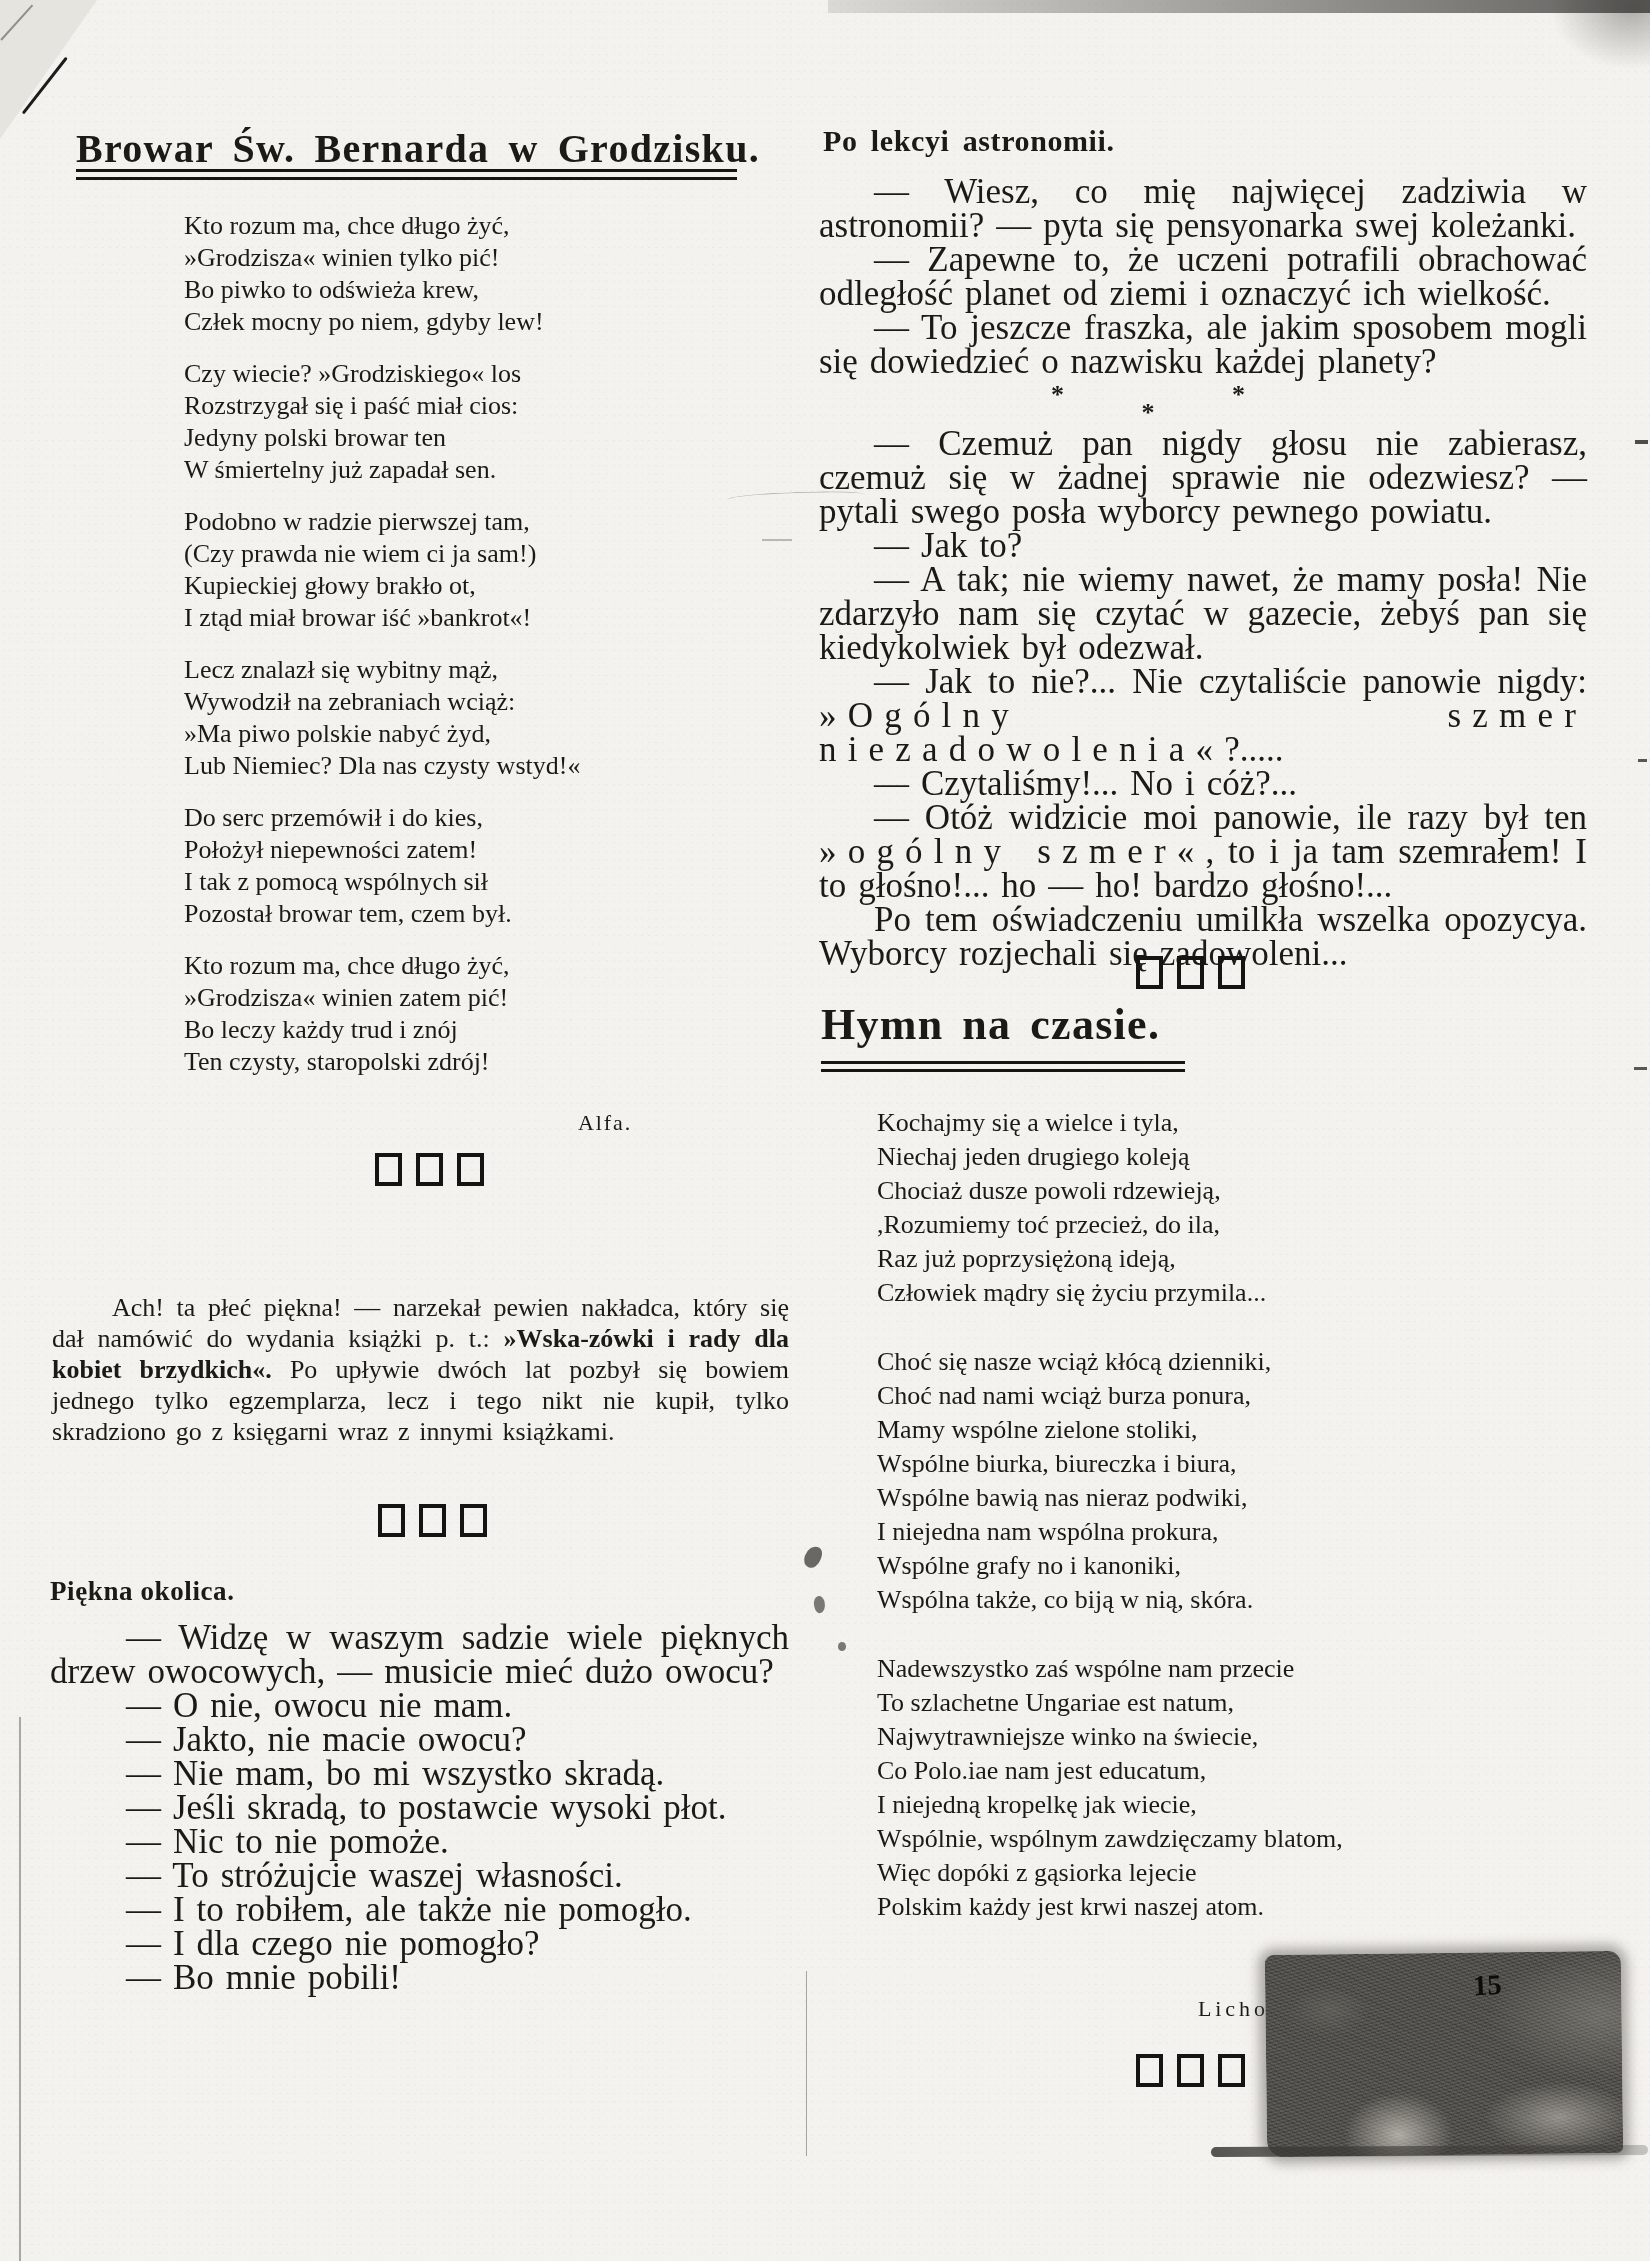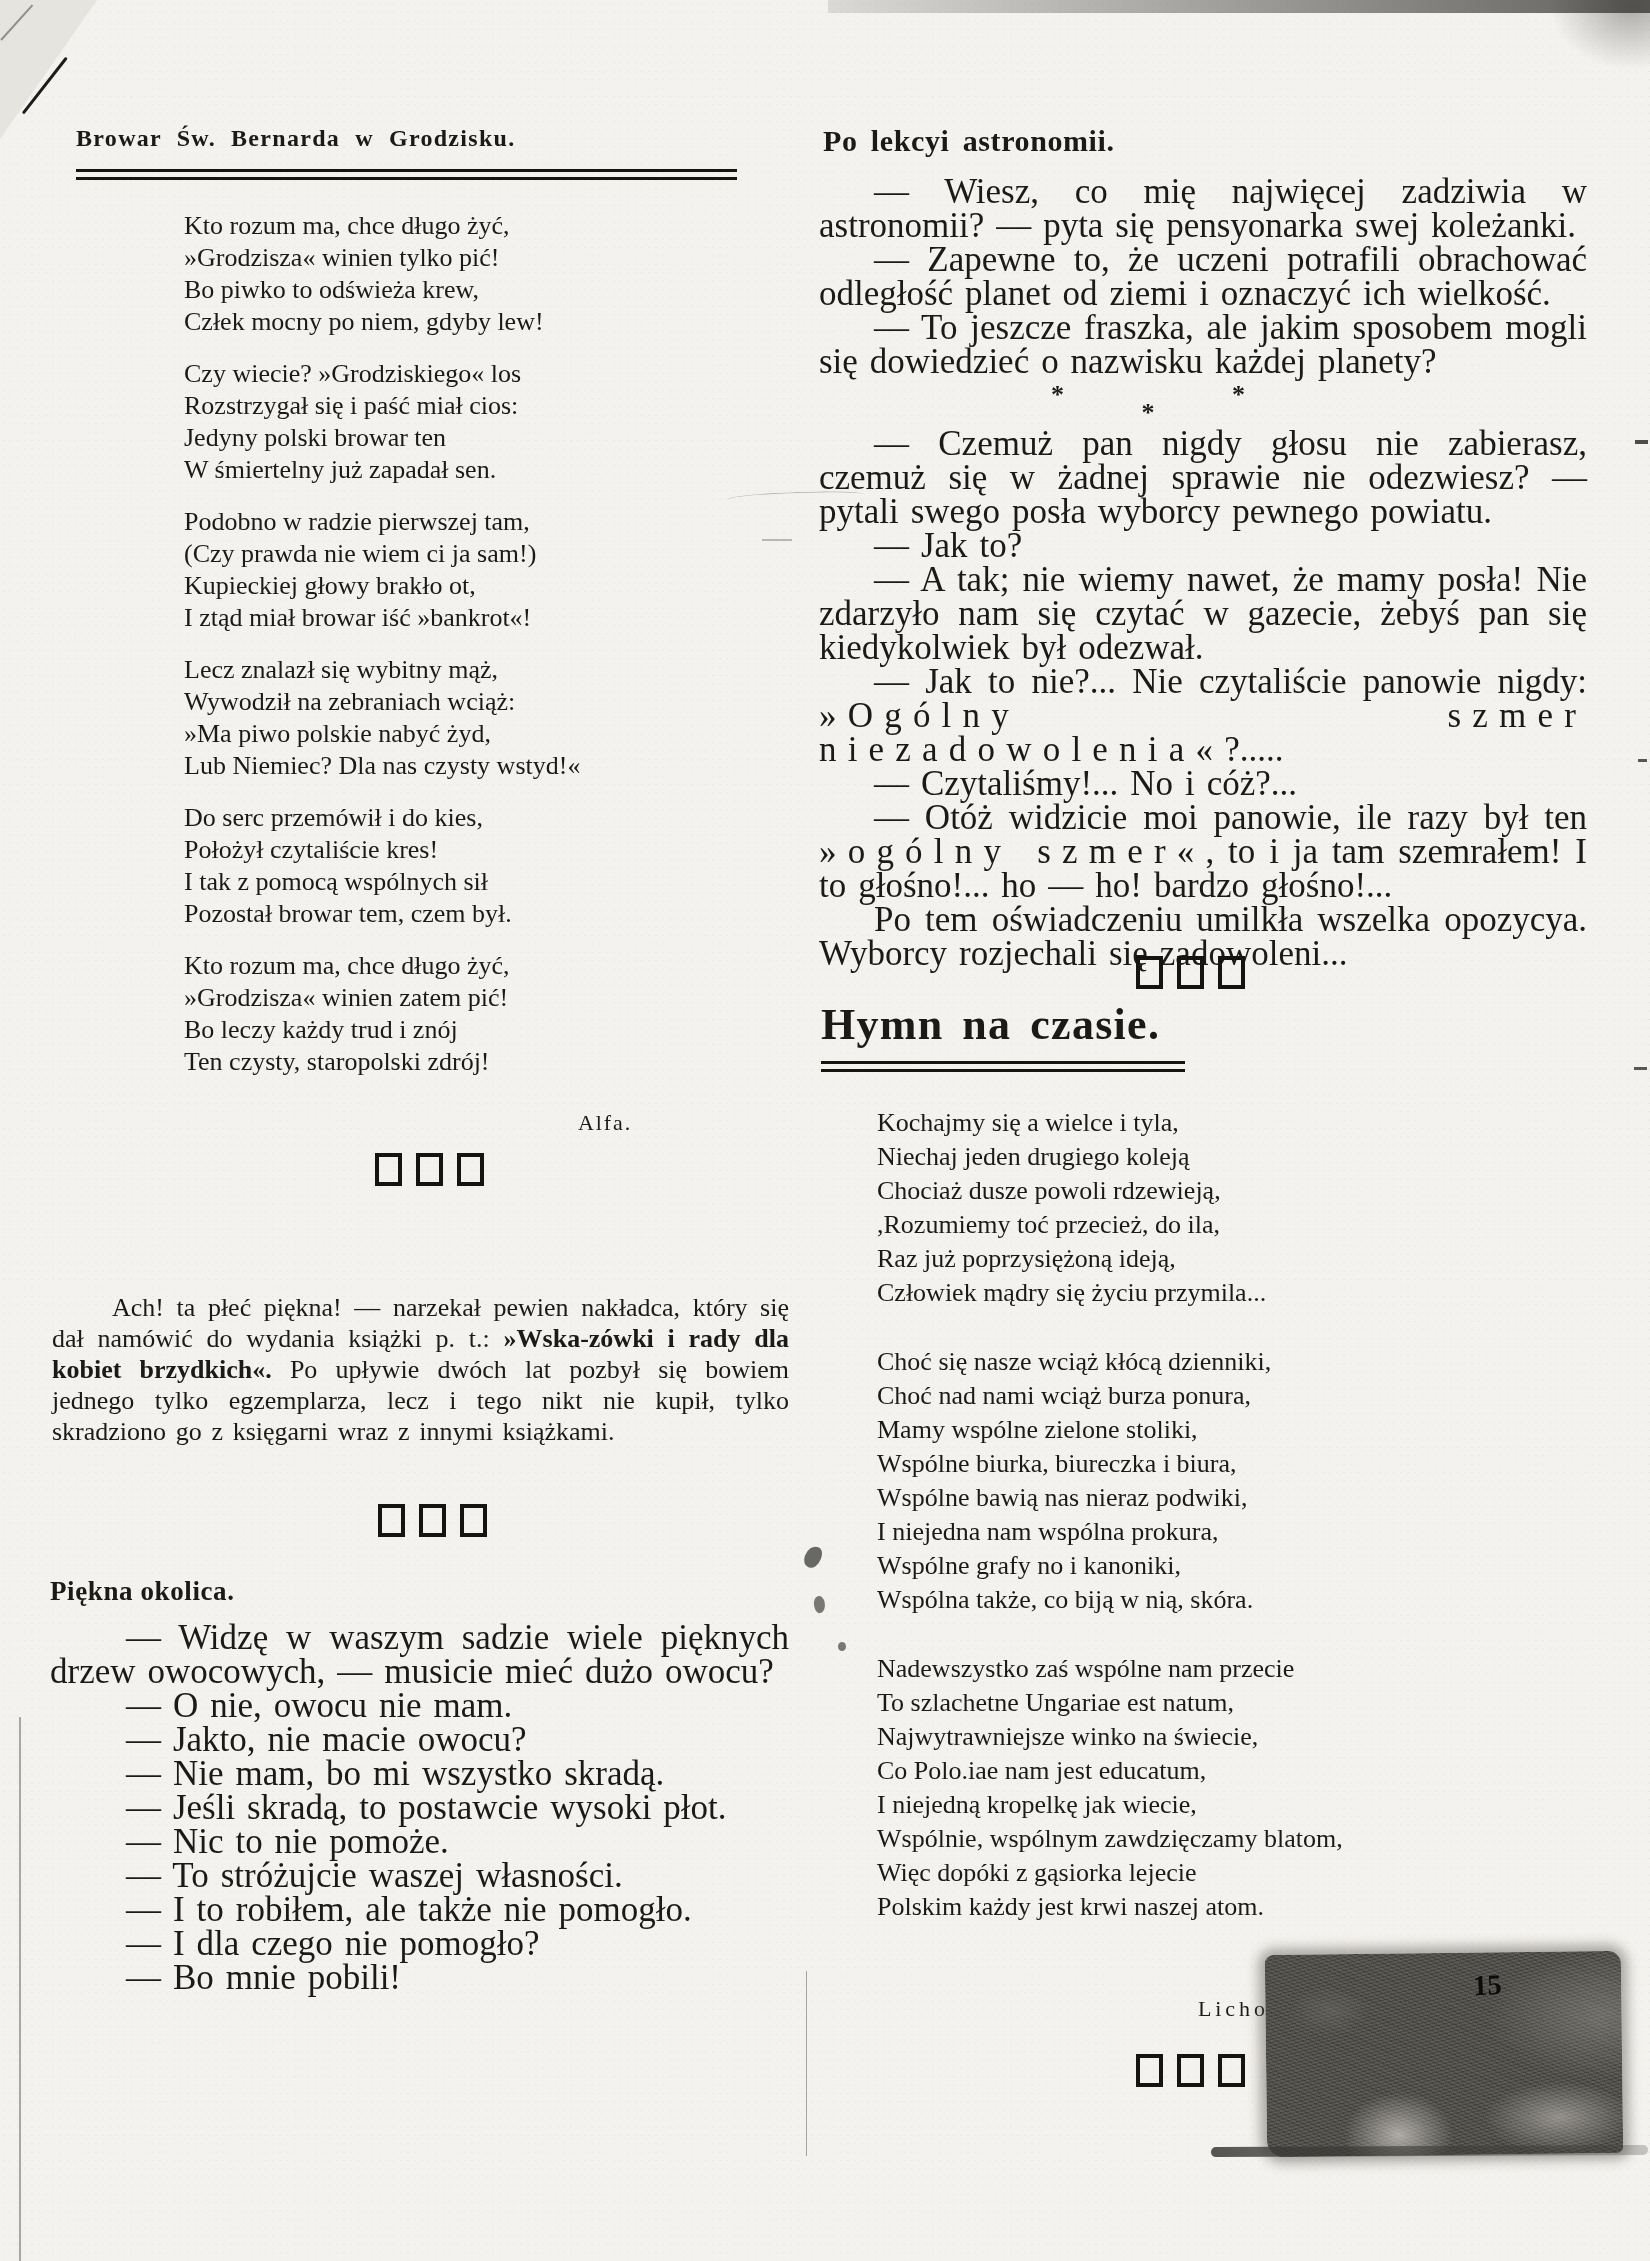--- a/index.html
+++ b/index.html
@@ -11,21 +11,21 @@
       radial-gradient(rgba(35,32,28,.04) 0.6px, transparent 0.8px);
     background-size: 7.1px 8.4px, 11px 12.3px;
     background-position: 0 0, 3.9px 5.2px;
     font-family:"Liberation Serif","DejaVu Serif",serif;
     color:#1b1a17;
   }
   .abs { position:absolute; }
 
   
   h1,h2,h3,p { margin:0; }
-  .browar-title { left:76px; top:125px; font-size:24px; font-weight:bold; letter-spacing:1.3px; word-spacing:7.8px; white-space:nowrap; }
+  .browar-title { left:76px; top:125px; font-size:40px; font-weight:bold; letter-spacing:1.3px; word-spacing:7.8px; white-space:nowrap; }
   .rule { border-top:3.9px solid #16150f; border-bottom:3.2px solid #16150f; height:4.5px; }
   .rule-browar { left:76px; top:169px; width:661px; }
   .astro-title { left:823px; top:124px; font-size:30px; font-weight:bold; letter-spacing:0.6px; word-spacing:5.2px; white-space:nowrap; }
   .kochana-title { left:52px; top:1239px; width:737px; text-align:center; font-size:28.5px; font-weight:bold; letter-spacing:0.6px; }
   .piekna-title { left:50px; top:1576px; font-size:27px; font-weight:bold; letter-spacing:0.6px; }
   .hymn-title { left:821px; top:999px; font-size:44px; font-weight:bold; letter-spacing:1.3px; word-spacing:6.5px; white-space:nowrap; }
   .rule-hymn { left:821px; top:1061px; width:364px; }
 
   
   .poem { font-size:26px; line-height:32px; }
@@ -144,21 +144,21 @@
         <p class="pline">I ztąd miał browar iść »bankrot«!</p>
       </div>
     <div class="stanza">
         <p class="pline">Lecz znalazł się wybitny mąż,</p>
         <p class="pline">Wywodził na zebraniach wciąż:</p>
         <p class="pline">»Ma piwo polskie nabyć żyd,</p>
         <p class="pline">Lub Niemiec? Dla nas czysty wstyd!«</p>
       </div>
     <div class="stanza">
         <p class="pline">Do serc przemówił i do kies,</p>
-        <p class="pline">Położył czytaliście kres!</p>
+        <p class="pline">Położył niepewności zatem!</p>
         <p class="pline">I tak z pomocą wspólnych sił</p>
         <p class="pline">Pozostał browar tem, czem był.</p>
       </div>
     <div class="stanza">
         <p class="pline">Kto rozum ma, chce długo żyć,</p>
         <p class="pline">»Grodzisza« winien zatem pić!</p>
         <p class="pline">Bo leczy każdy trud i znój</p>
         <p class="pline">Ten czysty, staropolski zdrój!</p>
       </div>
   </div>

